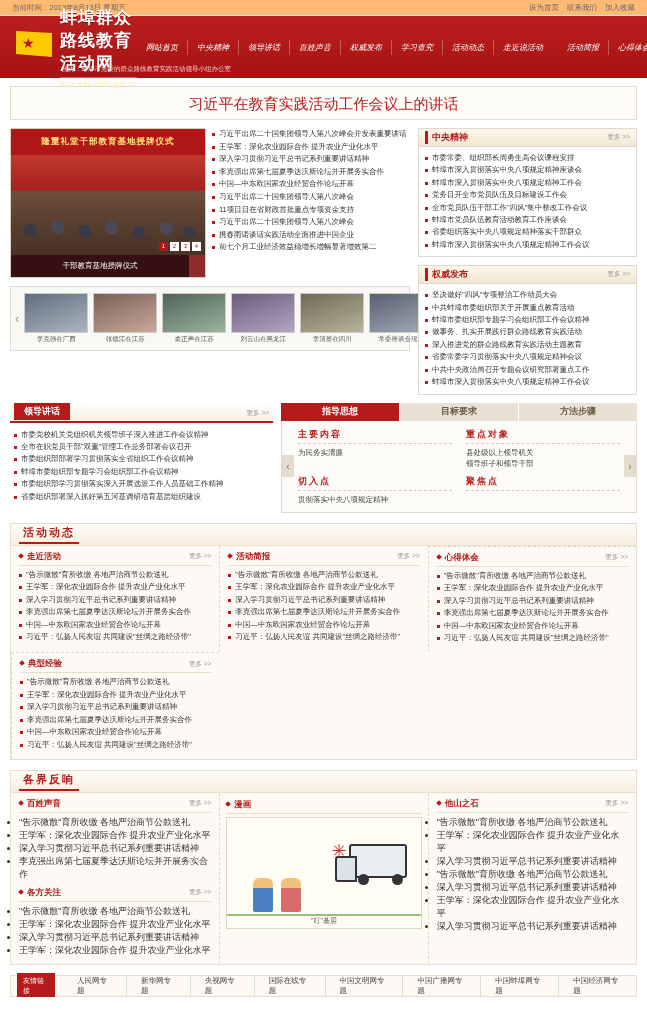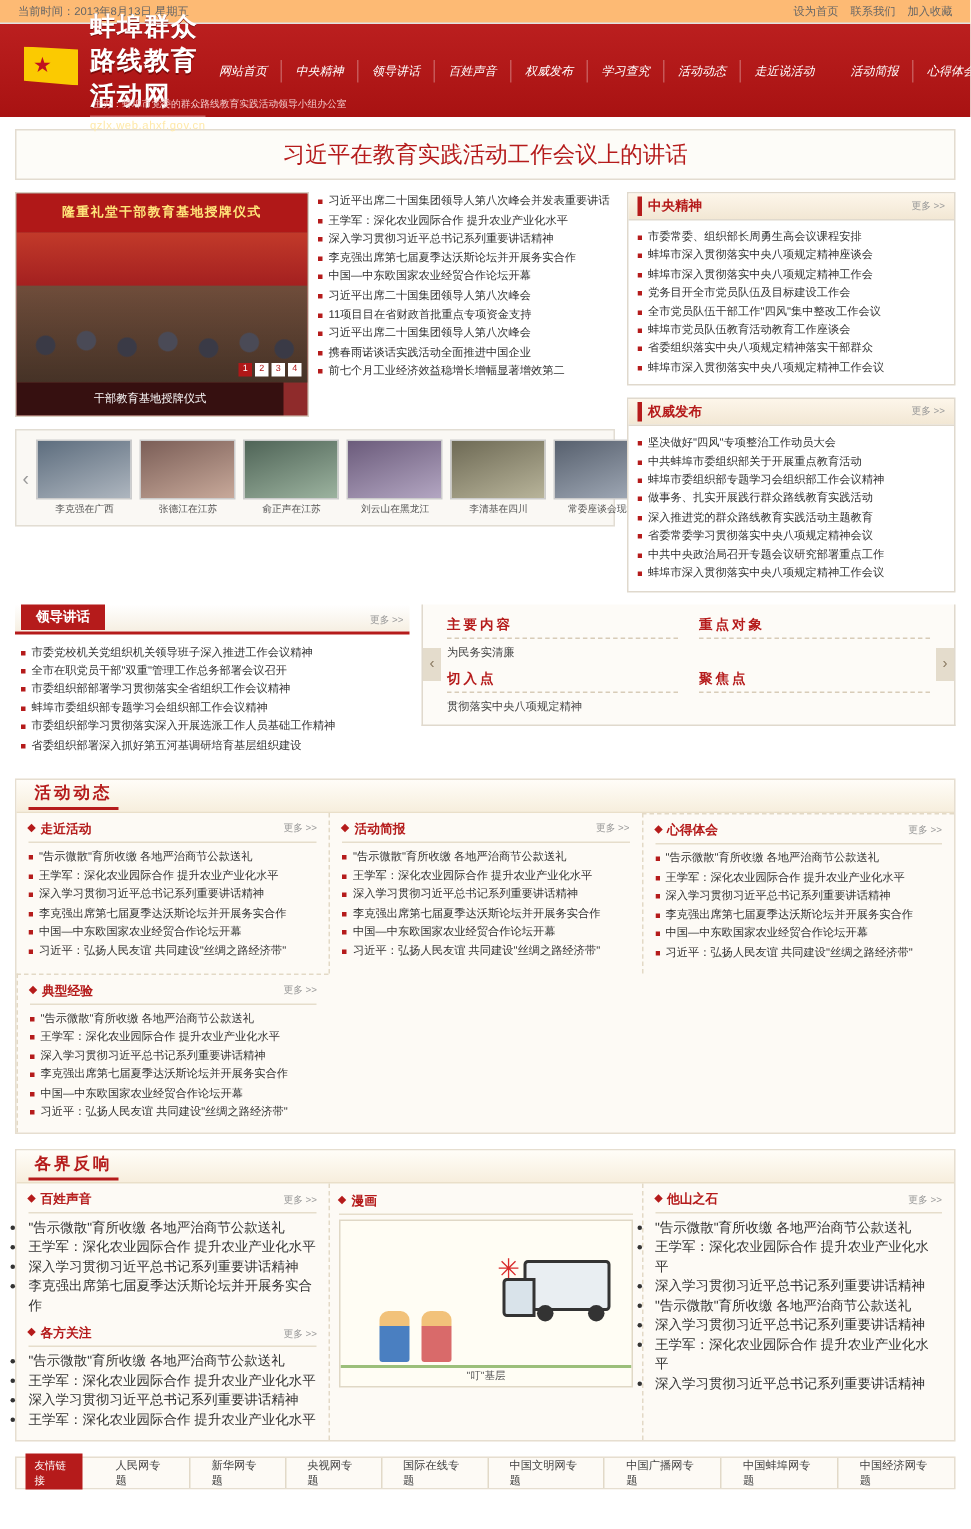--- a/index.html
+++ b/index.html
@@ -543,29 +543,36 @@
           <li>全市在职党员干部"双重"管理工作总务部署会议召开</li>
           <li>市委组织部部署学习贯彻落实全省组织工作会议精神</li>
           <li>蚌埠市委组织部专题学习会组织部工作会议精神</li>
           <li>市委组织部学习贯彻落实深入开展选派工作人员基础工作精神</li>
           <li>省委组织部署深入抓好第五河基调研培育基层组织建设</li>
         </ul>
       </div>
     </div>
 
     <div class="right">
+      <div class="tabs-head">
+        <div class="tab active">指导思想</div>
+        <div class="tab">目标要求</div>
+        <div class="tab">方法步骤</div>
+      </div>
       <div class="guide-body">
         <div class="nav-prev">‹</div>
         <div class="guide-grid">
           <div class="gitem">
             <div class="gt">主要内容</div>
             <div class="gd">为民务实清廉</div>
           </div>
           <div class="gitem">
             <div class="gt">重点对象</div>
+            <div class="gd" style="white-space:pre-line">县处级以上领导机关
+领导班子和领导干部</div>
           </div>
           <div class="gitem">
             <div class="gt">切入点</div>
             <div class="gd">贯彻落实中央八项规定精神</div>
           </div>
           <div class="gitem">
             <div class="gt">聚焦点</div>
           </div>
         </div>
         <div class="nav-next">›</div>

